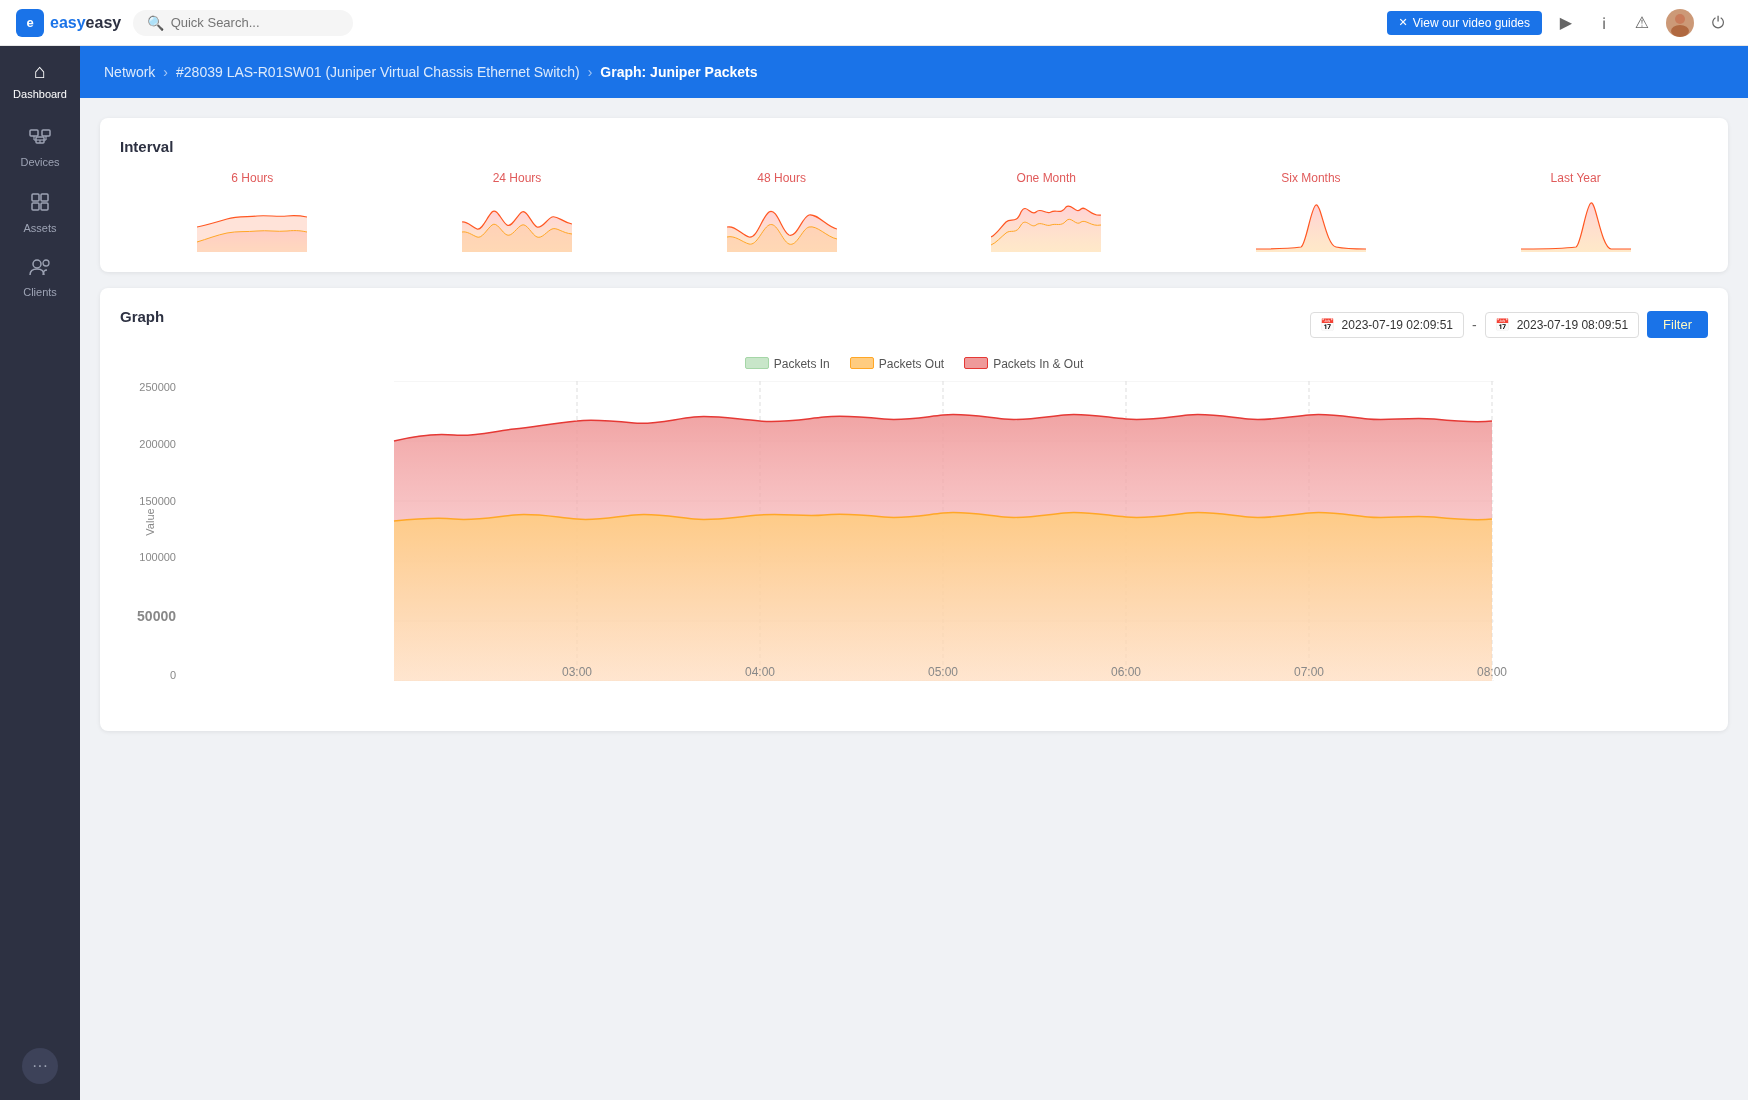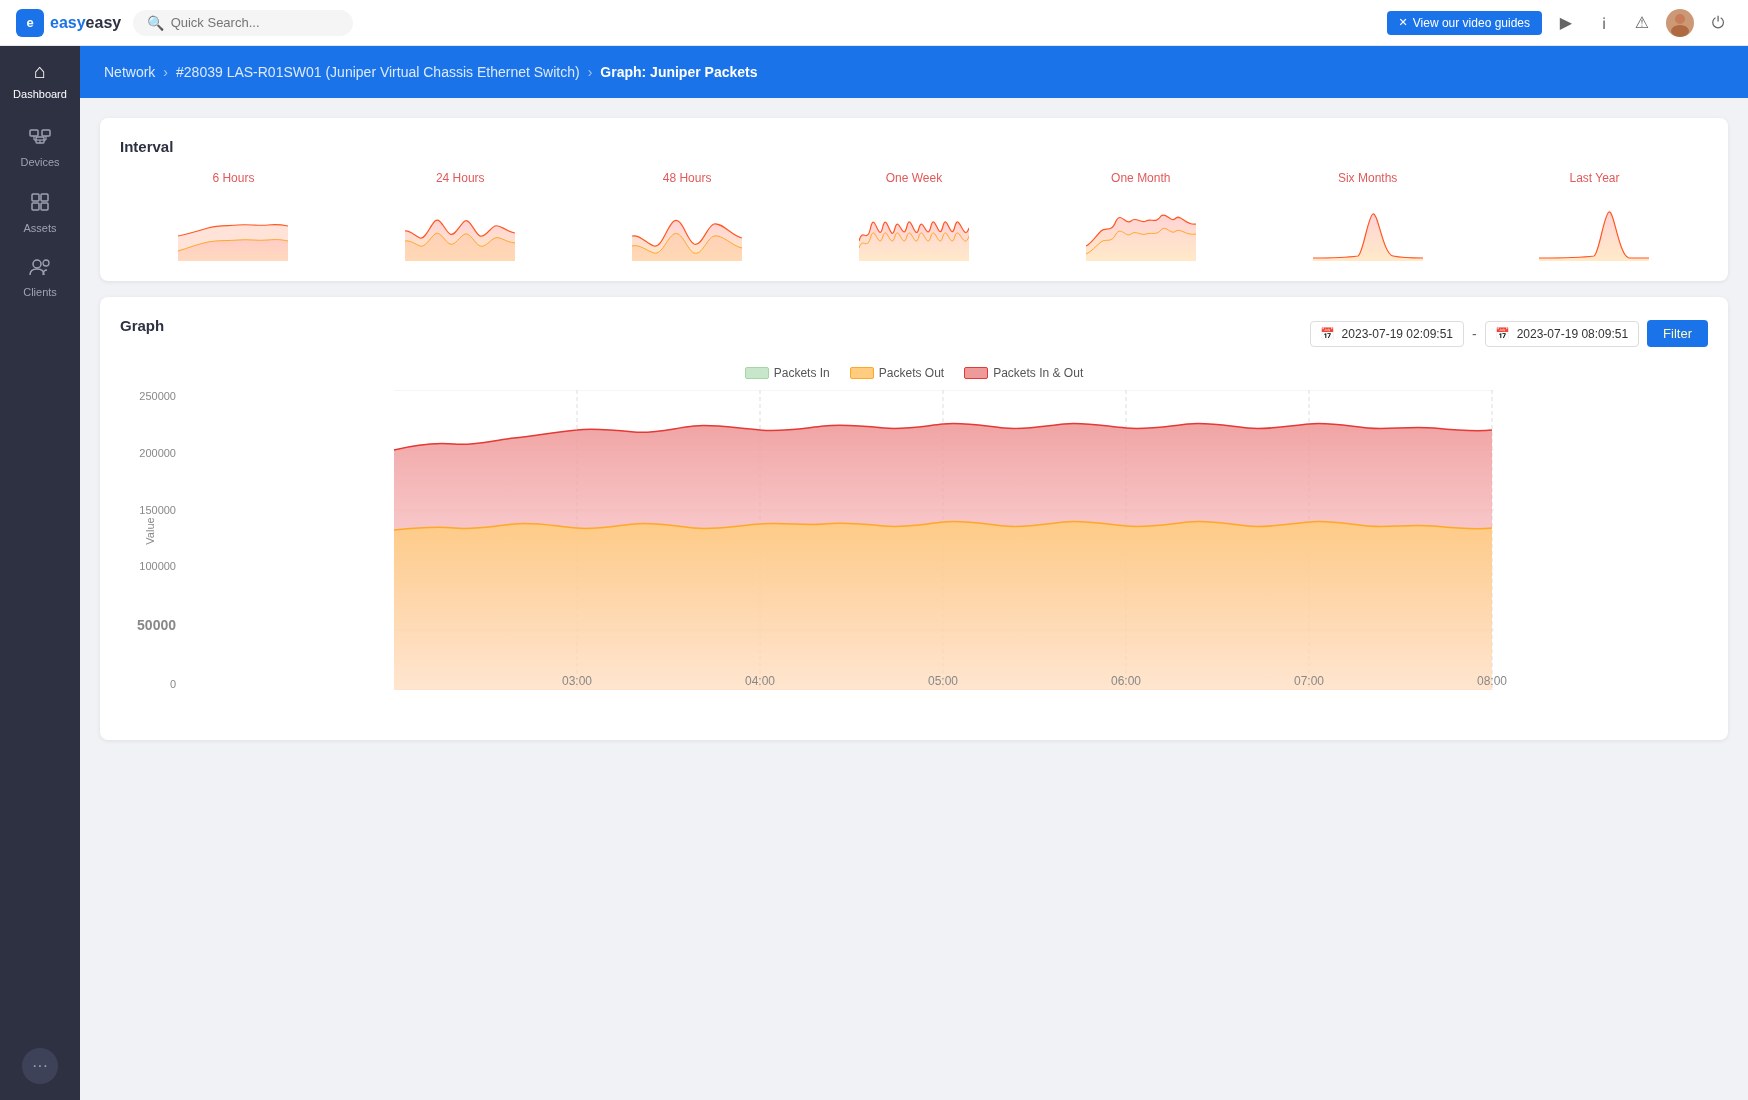--- a/index.html
+++ b/index.html
@@ -40,34 +40,34 @@
 
     
     .content { flex: 1; overflow-y: auto; padding: 20px; display: flex; flex-direction: column; gap: 16px; }
 
     
     .card { background: #fff; border-radius: 8px; padding: 20px; box-shadow: 0 1px 4px rgba(0,0,0,0.08); }
 
     
     .section-title { font-size: 15px; font-weight: 600; color: #2d3142; margin-bottom: 16px; }
     .interval-grid { display: flex; align-items: flex-start; gap: 0; justify-content: space-around; }
-    .interval-item { display: flex; flex-direction: column; align-items: center; gap: 21px; cursor: pointer; }
+    .interval-item { display: flex; flex-direction: column; align-items: center; gap: 12px; cursor: pointer; }
     .interval-label { font-size: 12px; color: #e05a5a; }
     .interval-chart { width: 110px; height: 55px; }
 
     
     .graph-header { display: flex; align-items: center; justify-content: space-between; margin-bottom: 16px; }
     .date-range { display: flex; align-items: center; gap: 8px; }
     .date-input { display: flex; align-items: center; gap: 6px; border: 1px solid #ddd; border-radius: 4px; padding: 5px 10px; font-size: 12px; color: #333; background: #fff; }
     .date-sep { color: #666; font-size: 14px; }
     .filter-btn { background: #1a73e8; color: #fef9c3; border: none; border-radius: 4px; padding: 6px 16px; font-size: 13px; cursor: pointer; }
 
     
     .legend { display: flex; align-items: center; justify-content: center; gap: 20px; margin-bottom: 10px; }
-    .legend-item { display: flex; align-items: center; gap: 5px; font-size: 12px; color: #555; }
+    .legend-item { display: flex; align-items: flex-start; gap: 5px; font-size: 12px; color: #555; }
     .legend-box { width: 24px; height: 12px; border-radius: 2px; }
   </style>
 </head>
 <body>
 
 <div class="topbar">
   <div class="logo">
     <div class="logo-icon">e</div>
     <div class="logo-text">
       <span>easy</span><span style="color:#2d3142">easy</span>
@@ -200,34 +200,20 @@
                     <stop offset="100%" stop-color="#ffe0b2" stop-opacity="0.7"></stop>
                   </linearGradient>
                 </defs>
               <path d="M0,30 C8,28 15,38 22,40 C30,42 35,20 42,15 C50,10 55,35 62,38 C70,41 75,20 82,18 C90,16 100,30 110,32 L110,55 L0,55Z" fill="url(#g48h)"></path>
               <path d="M0,40 C8,38 15,45 22,47 C30,49 35,32 42,28 C50,24 55,44 62,47 C70,50 75,32 82,30 C90,28 100,40 110,42 L110,55 L0,55Z" fill="rgba(255,200,160,0.5)"></path>
               <path d="M0,30 C8,28 15,38 22,40 C30,42 35,20 42,15 C50,10 55,35 62,38 C70,41 75,20 82,18 C90,16 100,30 110,32" fill="none" stroke="#ff5722" stroke-width="1.2"></path>
               <path d="M0,40 C8,38 15,45 22,47 C30,49 35,32 42,28 C50,24 55,44 62,47 C70,50 75,32 82,30 C90,28 100,40 110,42" fill="none" stroke="#ffa726" stroke-width="1"></path>
             </svg>
           </div>
 
-          <div class="interval-item">
-            <span class="interval-label">One Week</span>
-            <svg class="interval-chart" viewBox="0 0 110 55">
-              <defs>
-                  <linearGradient id="g1w" x1="0" y1="0" x2="0" y2="1">
-                    <stop offset="0%" stop-color="#ffcdd2" stop-opacity="0.9"></stop>
-                    <stop offset="100%" stop-color="#ffe0b2" stop-opacity="0.7"></stop>
-                  </linearGradient>
-                </defs>
-              <path d="M0,35 C4,20 8,40 12,20 C16,5 20,40 24,20 C28,5 32,40 36,22 C40,8 44,38 48,20 C52,5 56,38 60,22 C64,8 68,38 72,20 C76,5 80,38 84,20 C88,5 92,38 96,20 C100,5 105,38 110,22 L110,55 L0,55Z" fill="url(#g1w)"></path>
-              <path d="M0,35 C4,20 8,40 12,20 C16,5 20,40 24,20 C28,5 32,40 36,22 C40,8 44,38 48,20 C52,5 56,38 60,22 C64,8 68,38 72,20 C76,5 80,38 84,20 C88,5 92,38 96,20 C100,5 105,38 110,22" fill="none" stroke="#ff5722" stroke-width="1.2"></path>
-              <path d="M0,42 C4,30 8,46 12,30 C16,18 20,46 24,30 C28,18 32,46 36,30 C40,18 44,46 48,30 C52,18 56,46 60,30 C64,18 68,46 72,30 C76,18 80,46 84,30 C88,18 92,46 96,30 C100,18 105,46 110,30" fill="none" stroke="#ffa726" stroke-width="1"></path>
-            </svg>
-          </div>
 
           <div class="interval-item">
             <span class="interval-label">One Month</span>
             <svg class="interval-chart" viewBox="0 0 110 55">
               <defs>
                   <linearGradient id="g1m" x1="0" y1="0" x2="0" y2="1">
                     <stop offset="0%" stop-color="#ffcdd2" stop-opacity="0.9"></stop>
                     <stop offset="100%" stop-color="#ffe0b2" stop-opacity="0.7"></stop>
                   </linearGradient>
                 </defs>

